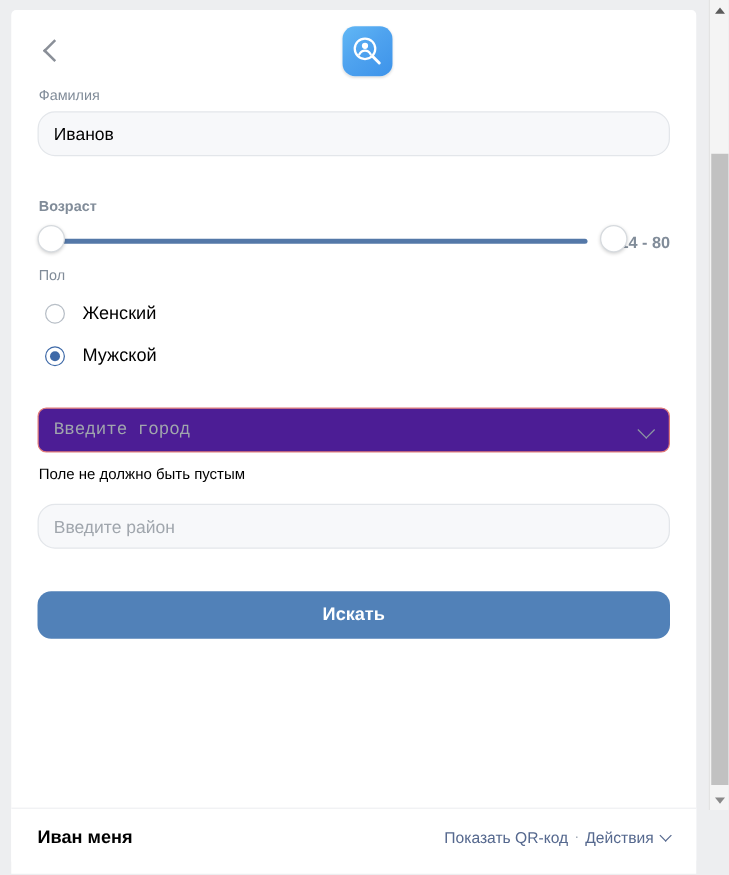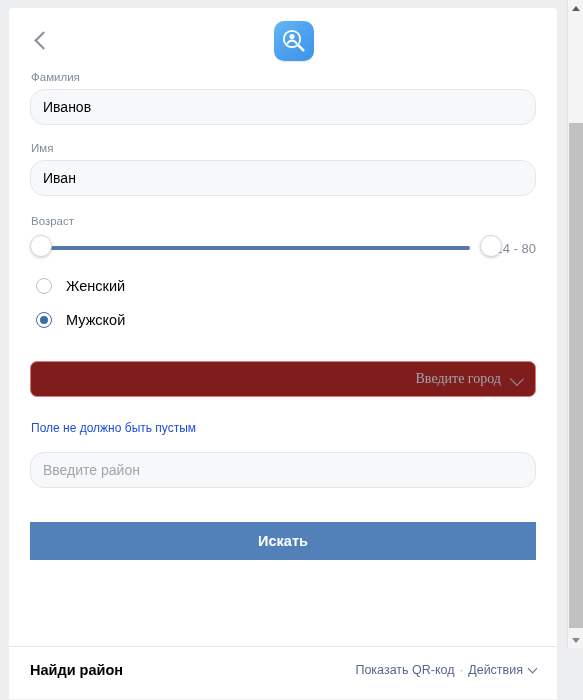--- a/index.html
+++ b/index.html
@@ -88,21 +88,21 @@
     padding: 0 12px;
     font-size: 14px;
     color: #000000;
     font-family: "Liberation Sans", sans-serif;
     outline: none;
   }
   .text-input::placeholder { color: #a0a6ad; }
   .field-block { margin-bottom: 16px; }
 
   
-  .slider-block { margin-top: 18px; margin-bottom: 6px; }
+  .slider-block { margin-top: 34px; margin-bottom: 6px; font-weight: bold; }
   .slider-row {
     display: flex;
     align-items: center;
     height: 30px;
   }
   .slider-wrap {
     position: relative;
     width: 472px;
     height: 26px;
   }
@@ -171,58 +171,57 @@
     background: #3f6aa8;
   }
   .radio-label { font-size: 14.5px; color: #000; }
 
   
   .select-wrap { position: relative; }
   .select-input {
     box-sizing: border-box;
     width: 100%;
     height: 36px;
-    background: #7f1d1d;
+    background: #4c1d95;
     border: 1px solid #e07a7a;
     border-radius: 7px;
     padding: 0 34px 0 12px;
     font-size: 14px;
     color: #a0a6ad;
-    font-family: Liberation Serif, serif;
+    font-family: Liberation Mono, monospace;
     outline: none;
-    text-align: right;
   }
   .select-input::placeholder { color: #a0a6ad; }
   .select-chevron {
     position: absolute;
     right: 14px;
     top: 13px;
     width: 9px;
     height: 9px;
     border-right: 1.6px solid #8d97a3;
     border-bottom: 1.6px solid #8d97a3;
     transform: rotate(45deg);
     pointer-events: none;
   }
   .error-text {
     font-size: 12px;
-    color: #1d4ed8;
-    margin-top: 24px;
+    color: #000000;
+    margin-top: 10px;
     margin-left: 1px;
   }
 
   
   .submit-btn {
     display: block;
     width: 100%;
     height: 38px;
     margin-top: 34px;
     background: #5181b8;
     border: none;
-    border-radius: 0;
+    border-radius: 11px;
     color: #ffffff;
     font-size: 14.5px;
     font-weight: bold;
     font-family: "Liberation Sans", sans-serif;
     cursor: pointer;
   }
 
   
   .app-footer {
     position: absolute;
@@ -331,38 +330,35 @@
       </div>
     </div>
 
     <div class="form-body">
 
       <div class="field-block">
         <div class="field-label">Фамилия</div>
         <input class="text-input" type="text" value="Иванов" style="">
       </div>
 
-      <div class="field-block">
-        <div class="field-label">Имя</div>
-        <input class="text-input" type="text" value="Иван" style="">
-      </div>
 
       <div class="slider-block">
         <div class="field-label">Возраст</div>
         <div class="slider-row">
           <div class="slider-wrap">
             <div class="slider-track"></div>
             <div class="slider-handle left"></div>
             <div class="slider-handle right"></div>
           </div>
           <div class="slider-value">14 - 80</div>
         </div>
       </div>
 
       <div>
+        <div class="field-label">Пол</div>
         <div class="radio-group">
           <div class="radio-row">
             <span class="radio-mark"></span>
             <span class="radio-label">Женский</span>
           </div>
           <div class="radio-row selected">
             <span class="radio-mark"></span>
             <span class="radio-label">Мужской</span>
           </div>
         </div>
@@ -379,21 +375,21 @@
       <div style="margin-top:17px;">
         <input class="text-input" type="text" placeholder="Введите район" style="">
       </div>
 
       <button class="submit-btn">Искать</button>
 
     </div>
   </div>
 
   <div class="app-footer">
-    <div class="footer-title">Найди район</div>
+    <div class="footer-title">Иван меня</div>
     <div class="footer-actions">
       <span class="footer-link">Показать QR-код</span>
       <span class="footer-dot">·</span>
       <span class="footer-link">Действия</span>
       <span class="footer-chevron"></span>
     </div>
   </div>
 
   <div class="scrollbar">
     <div class="sb-btn up">

